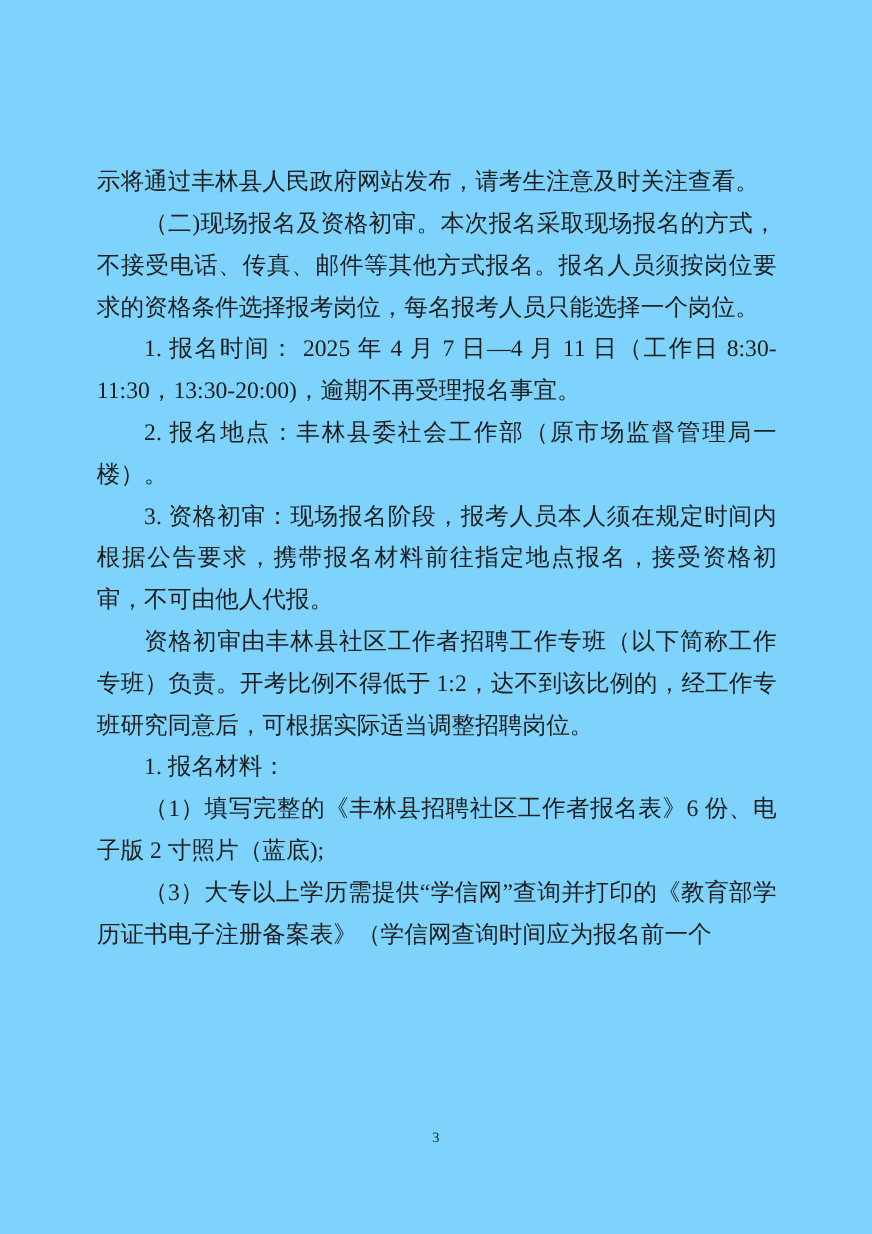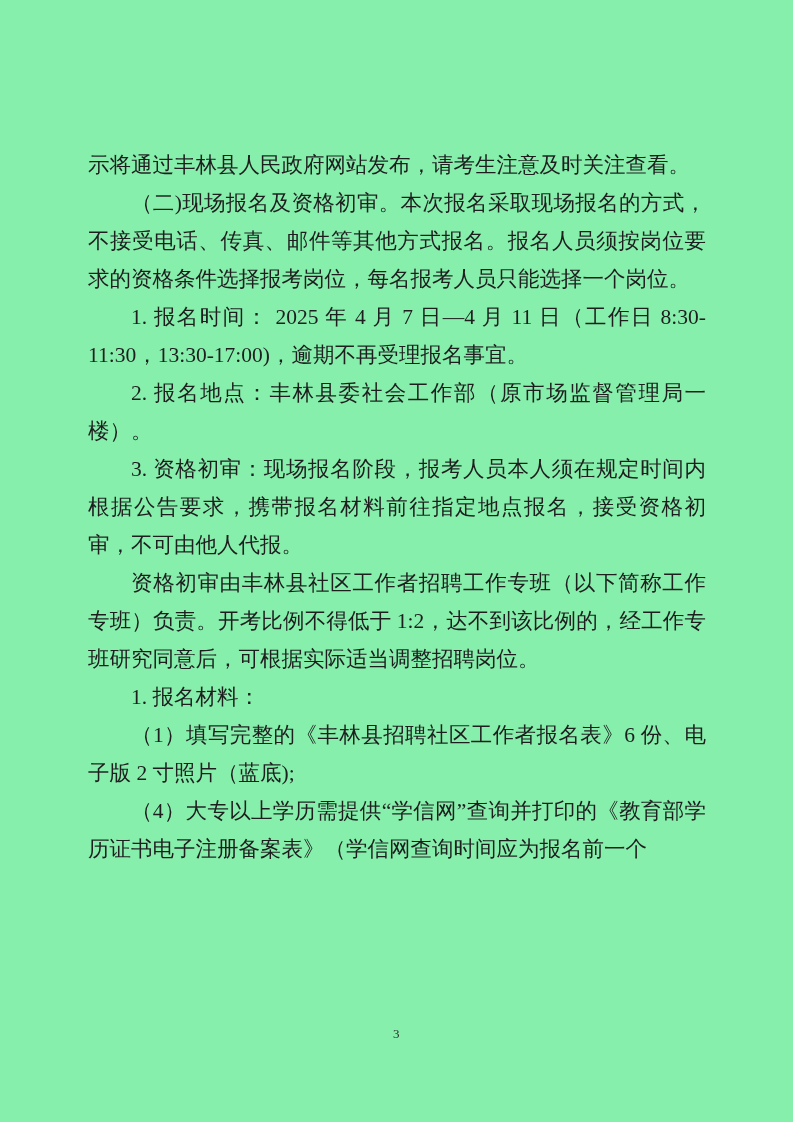--- a/index.html
+++ b/index.html
@@ -4,21 +4,21 @@
 <style>
   html, body {
     margin: 0;
     padding: 0;
     background: #ffffff;
   }
   .sheet {
     position: relative;
     width: 793px;
     height: 1122px;
-    background: #86efac;
+    background: #7dd3fc;
     overflow: hidden;
     font-family: "Liberation Serif", "DejaVu Serif", serif;
   }
   .doc-body {
     position: absolute;
     left: 88px;
     top: 146px;
     width: 618px;
     color: #1e1e1e;
   }
@@ -46,22 +46,22 @@
     letter-spacing: 0.5px;
   }
 </style>
 </head>
 <body>
 
 <div class="sheet">
   <div class="doc-body">
       <p class="para"><span class="run">示将通过丰林县人民政府网站发布，请考生注意及时关注查看。</span></p>
       <p class="para indent"><span class="run bold">（二)现场报名及资格初审</span><span class="run">。本次报名采取现场报名的方式，不接受电话、传真、邮件等其他方式报名。报名人员须按岗位要求的资格条件选择报考岗位，每名报考人员只能选择一个岗位。</span></p>
-      <p class="para indent"><span class="run">1. 报名时间： 2025 年 4 月 7 日—4 月 11 日（工作日 8:30-11:30，13:30-17:00)，逾期不再受理报名事宜。</span></p>
+      <p class="para indent"><span class="run">1. 报名时间： 2025 年 4 月 7 日—4 月 11 日（工作日 8:30-11:30，13:30-20:00)，逾期不再受理报名事宜。</span></p>
       <p class="para indent"><span class="run">2. 报名地点：丰林县委社会工作部（原市场监督管理局一楼）。</span></p>
       <p class="para indent"><span class="run">3. 资格初审：现场报名阶段，报考人员本人须在规定时间内根据公告要求，携带报名材料前往指定地点报名，接受资格初审，不可由他人代报。</span></p>
       <p class="para indent"><span class="run">资格初审由丰林县社区工作者招聘工作专班（以下简称工作专班）负责。开考比例不得低于 1:2，达不到该比例的，经工作专班研究同意后，可根据实际适当调整招聘岗位。</span></p>
       <p class="para indent"><span class="run">1. 报名材料：</span></p>
       <p class="para indent"><span class="run">（1）填写完整的《丰林县招聘社区工作者报名表》6 份、电子版 2 寸照片（蓝底);</span></p>
-      <p class="para indent"><span class="run">（4）大专以上学历需提供“学信网”查询并打印的《教育部学历证书电子注册备案表》（学信网查询时间应为报名前一个</span></p>
+      <p class="para indent"><span class="run">（3）大专以上学历需提供“学信网”查询并打印的《教育部学历证书电子注册备案表》（学信网查询时间应为报名前一个</span></p>
     </div>
   <div class="page-number">3</div>
 </div>
 
 </body></html>

